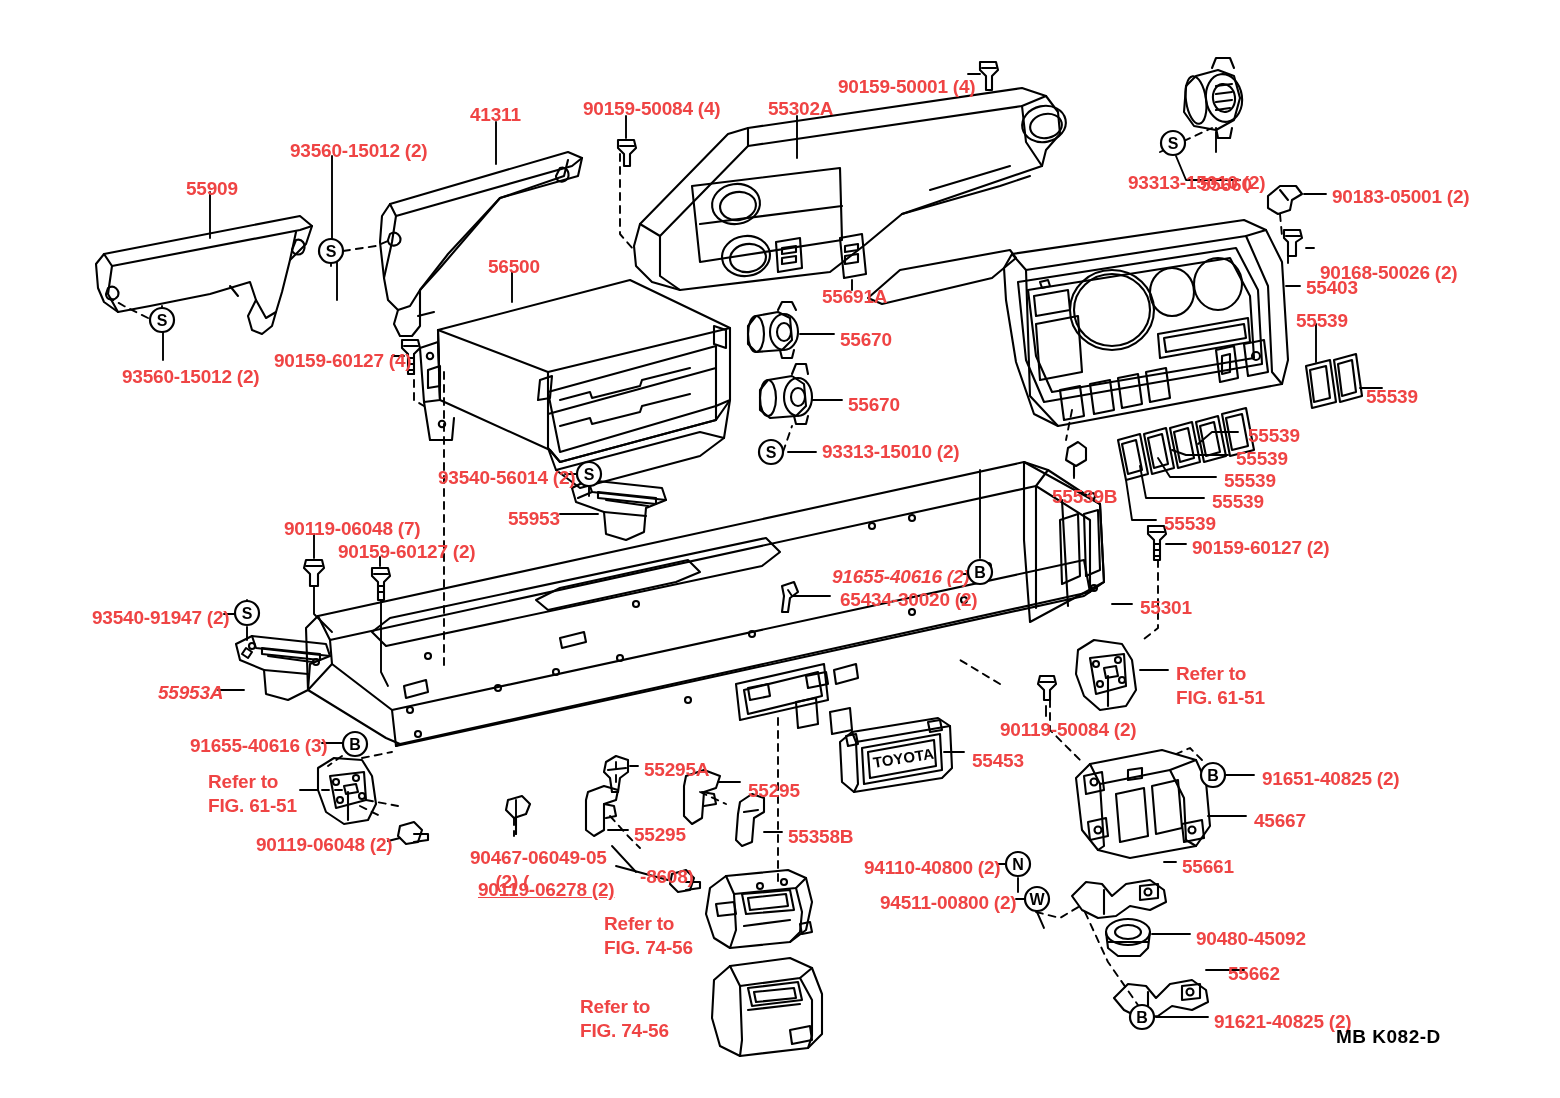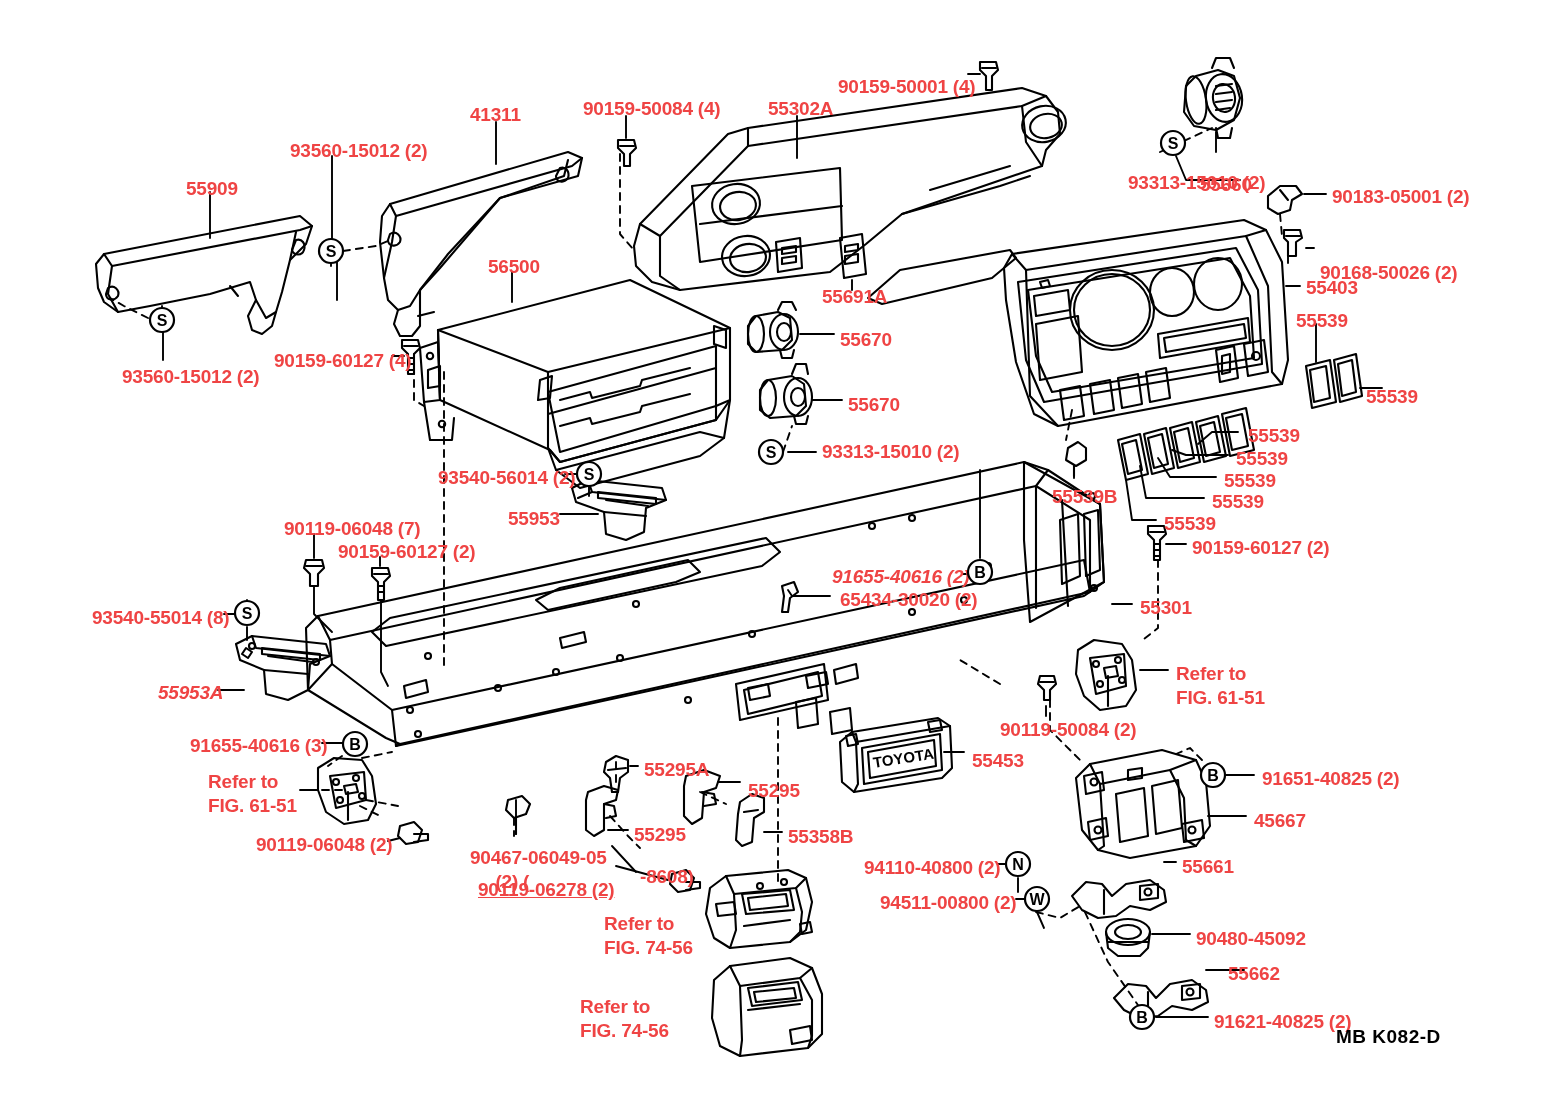--- a/index.html
+++ b/index.html
@@ -636,21 +636,21 @@
       <div class="lbl" style="left: 1366px; top: 386px;">55539</div>
       <div class="lbl" style="left: 1248px; top: 425px;">55539</div>
       <div class="lbl" style="left: 1236px; top: 448px;">55539</div>
       <div class="lbl" style="left: 1224px; top: 470px;">55539</div>
       <div class="lbl" style="left: 1212px; top: 491px;">55539</div>
       <div class="lbl" style="left: 1164px; top: 513px;">55539</div>
       <div class="lbl" style="left: 1052px; top: 486px;">55539B</div>
       <div class="lbl" style="left: 1192px; top: 537px;">90159-60127 (2)</div>
       <div class="lbl" style="left: 284px; top: 518px;">90119-06048 (7)</div>
       <div class="lbl" style="left: 338px; top: 541px;">90159-60127 (2)</div>
-      <div class="lbl" style="left: 92px; top: 607px;">93540-55014 (8)</div>
+      <div class="lbl" style="left: 92px; top: 607px;">93540-91947 (2)</div>
       <div class="lbl" style="left: 158px; top: 682px; font-style: italic;">55953A</div>
       <div class="lbl" style="left: 190px; top: 735px;">91655-40616 (3)</div>
       <div class="lbl" style="left: 256px; top: 834px;">90119-06048 (2)</div>
       <div class="lbl" style="left: 832px; top: 566px; font-style: italic;">91655-40616 (2)</div>
       <div class="lbl" style="left: 840px; top: 589px;">65434-30020 (2)</div>
       <div class="lbl" style="left: 1140px; top: 597px;">55301</div>
       <div class="lbl" style="left: 1000px; top: 719px;">90119-50084 (2)</div>
       <div class="lbl" style="left: 1262px; top: 768px;">91651-40825 (2)</div>
       <div class="lbl" style="left: 1254px; top: 810px;">45667</div>
       <div class="lbl" style="left: 972px; top: 750px;">55453</div>

